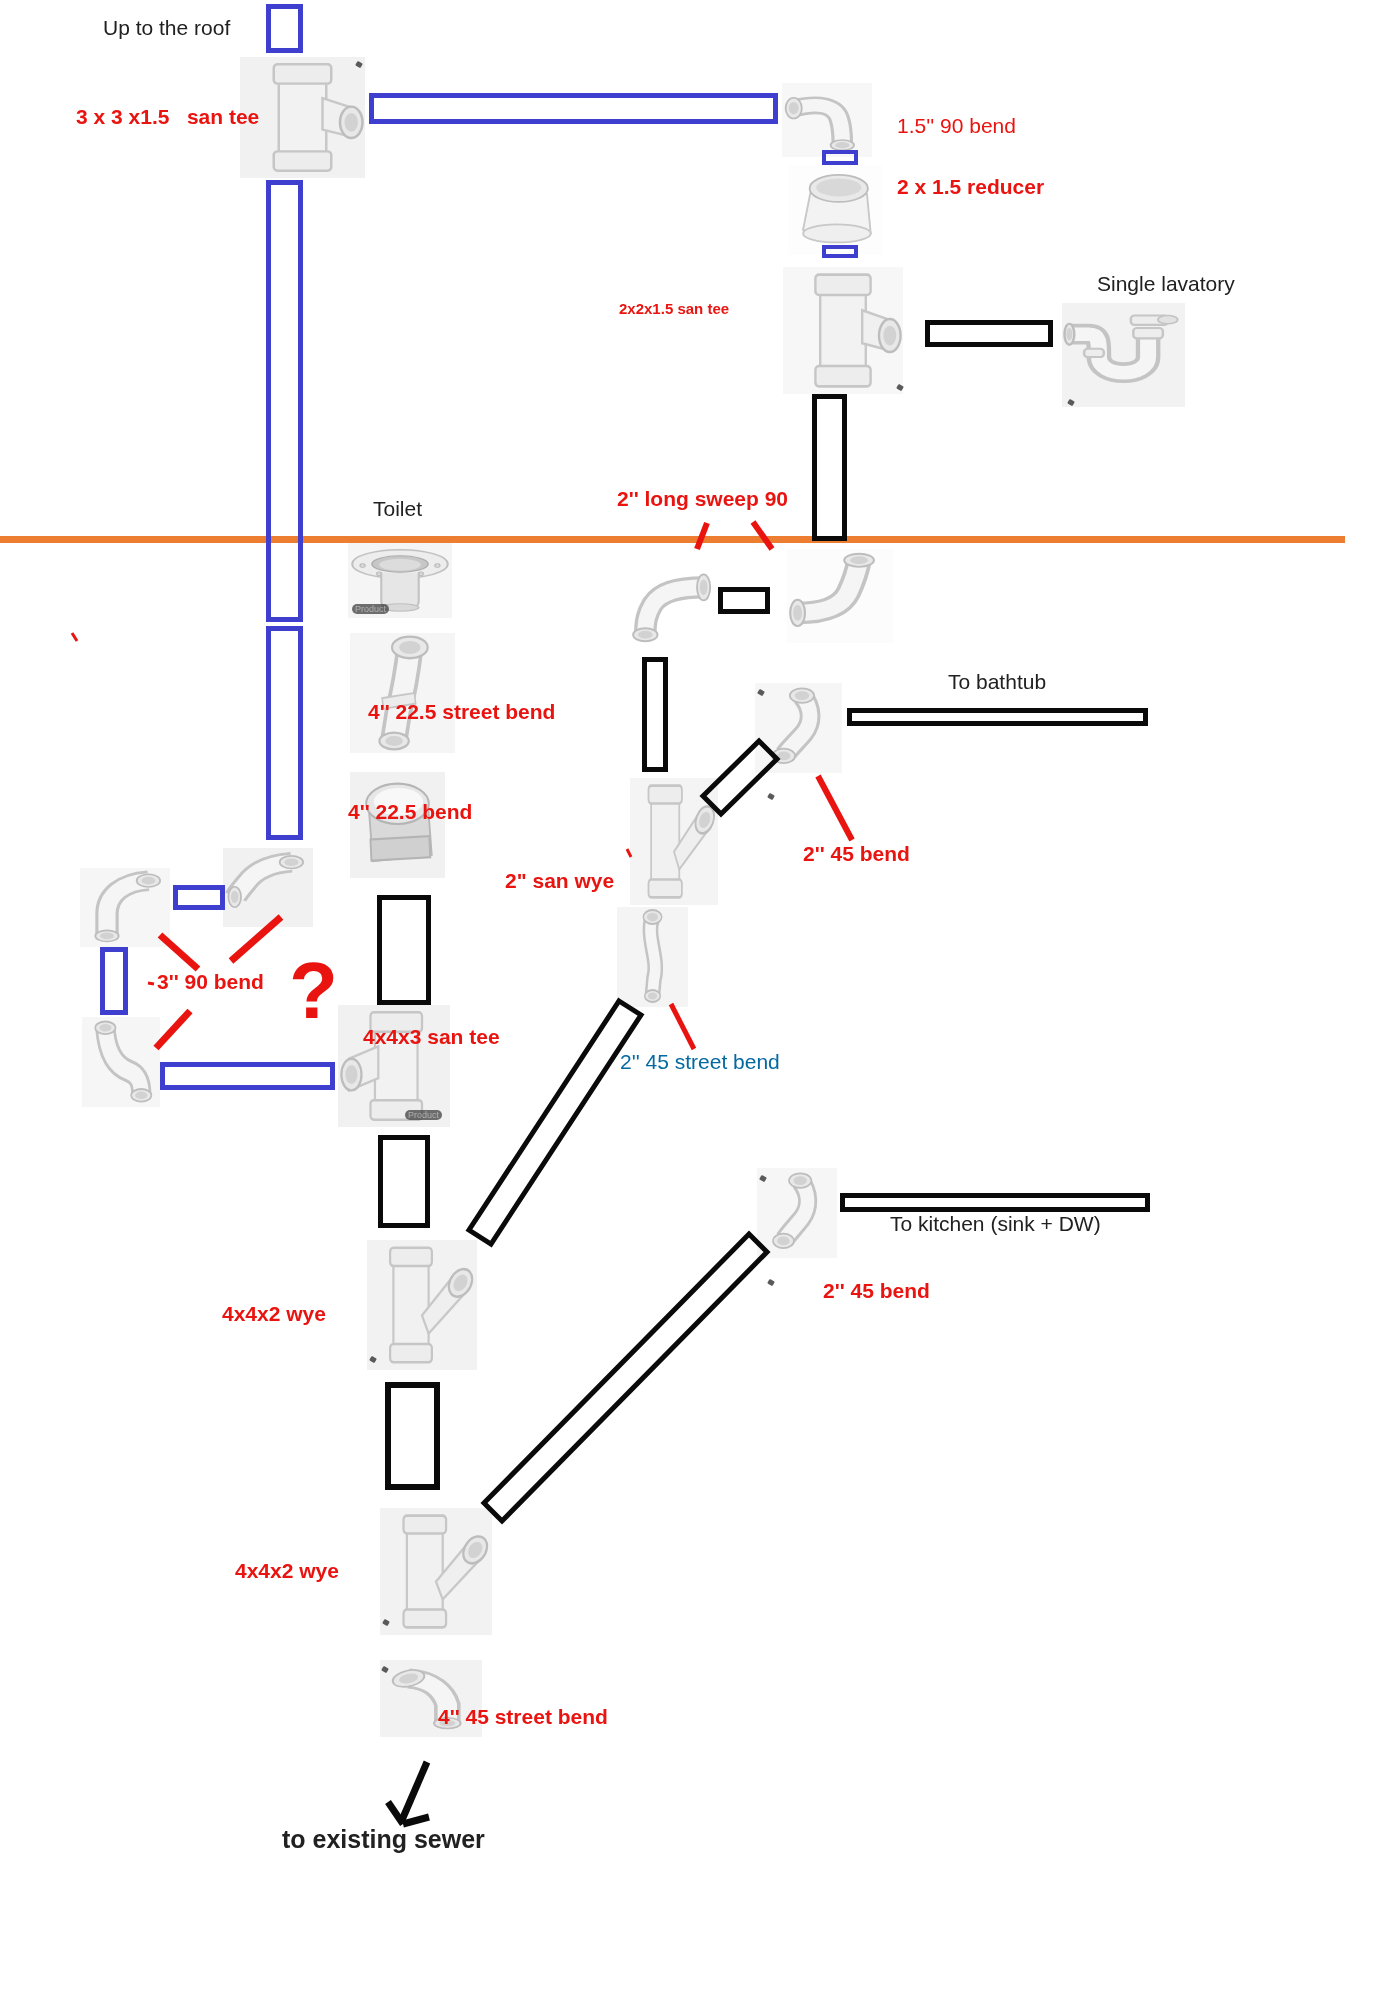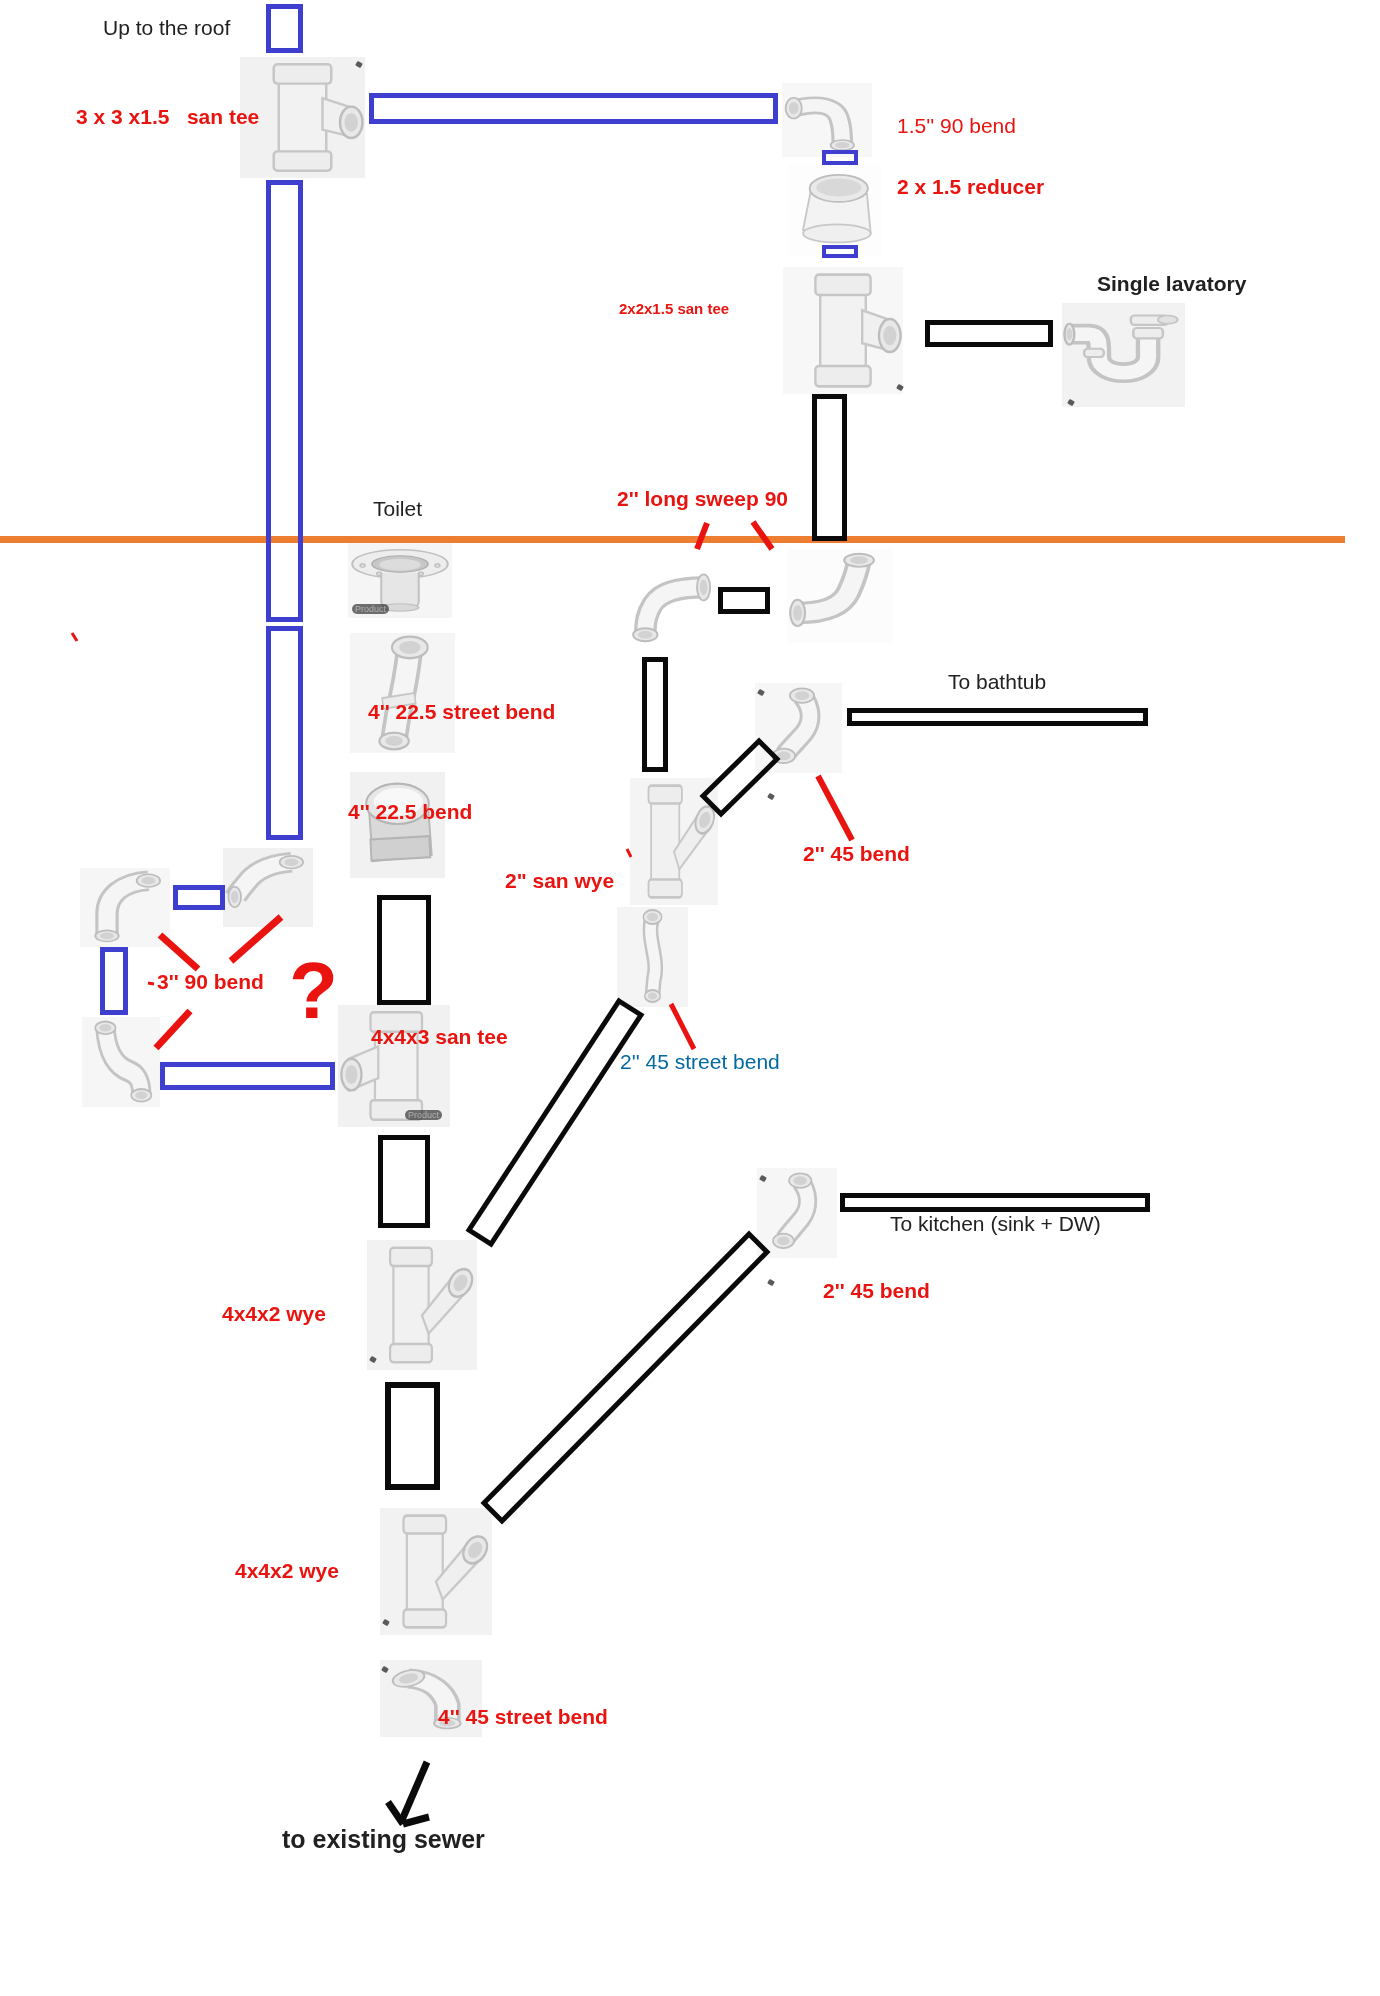--- a/index.html
+++ b/index.html
@@ -341,31 +341,31 @@
       <line x1="427" y1="1762" x2="402" y2="1820" stroke="#0a0a0a" stroke-width="7"></line>
       <line x1="388" y1="1802" x2="403" y2="1824" stroke="#0a0a0a" stroke-width="7"></line>
       <line x1="429" y1="1817" x2="403" y2="1824" stroke="#0a0a0a" stroke-width="7"></line>
     </svg>
   <div id="labels-layer">
       <div class="label lz" style="left: 103px; top: 17px; font-size: 21px; font-weight: normal; color: rgb(33, 33, 33);">Up to the roof</div>
       <div class="label lz" style="left: 76px; top: 106px; font-size: 21px; font-weight: bold; color: rgb(233, 20, 16);">3 x 3 x1.5   san tee</div>
       <div class="label lz" style="left: 897px; top: 115px; font-size: 21px; font-weight: normal; color: rgb(233, 20, 16);">1.5'' 90 bend</div>
       <div class="label lz" style="left: 897px; top: 176px; font-size: 21px; font-weight: bold; color: rgb(233, 20, 16);">2 x 1.5 reducer</div>
       <div class="label lz" style="left: 619px; top: 301px; font-size: 15px; font-weight: bold; color: rgb(233, 20, 16);">2x2x1.5 san tee</div>
-      <div class="label lz" style="left: 1097px; top: 273px; font-size: 21px; font-weight: bold; color: rgb(33, 33, 33);">Single lavatory</div>
+      <div class="label lz" style="left: 1097px; top: 273px; font-size: 21px; font-weight: normal; color: rgb(33, 33, 33);">Single lavatory</div>
       <div class="label lz" style="left: 617px; top: 488px; font-size: 21px; font-weight: bold; color: rgb(233, 20, 16);">2'' long sweep 90</div>
       <div class="label lz" style="left: 373px; top: 498px; font-size: 21px; font-weight: normal; color: rgb(33, 33, 33);">Toilet</div>
       <div class="label lz" style="left: 948px; top: 671px; font-size: 21px; font-weight: normal; color: rgb(33, 33, 33);">To bathtub</div>
       <div class="label lz" style="left: 368px; top: 701px; font-size: 21px; font-weight: bold; color: rgb(233, 20, 16);">4'' 22.5 street bend</div>
       <div class="label lz" style="left: 348px; top: 801px; font-size: 21px; font-weight: bold; color: rgb(233, 20, 16);">4'' 22.5 bend</div>
       <div class="label lz" style="left: 803px; top: 843px; font-size: 21px; font-weight: bold; color: rgb(233, 20, 16);">2'' 45 bend</div>
       <div class="label lz" style="left: 505px; top: 870px; font-size: 21px; font-weight: bold; color: rgb(233, 20, 16);">2" san wye</div>
       <div class="label lz" style="left: 157px; top: 971px; font-size: 21px; font-weight: bold; color: rgb(233, 20, 16);">3'' 90 bend</div>
       <div class="label lz" style="left: 289px; top: 948px; font-size: 80px; font-weight: bold; color: rgb(233, 20, 16);">?</div>
-      <div class="label lz" style="left: 371px; top: 1026px; font-size: 21px; font-weight: bold; color: rgb(233, 20, 16);">4x4x3 san tee</div>
+      <div class="label lz" style="left: 363px; top: 1026px; font-size: 21px; font-weight: bold; color: rgb(233, 20, 16);">4x4x3 san tee</div>
       <div class="label lz" style="left: 620px; top: 1051px; font-size: 21px; font-weight: normal; color: #0369a1;">2'' 45 street bend</div>
       <div class="label lz" style="left: 890px; top: 1213px; font-size: 21px; font-weight: normal; color: rgb(33, 33, 33);">To kitchen (sink + DW)</div>
       <div class="label lz" style="left: 823px; top: 1280px; font-size: 21px; font-weight: bold; color: rgb(233, 20, 16);">2'' 45 bend</div>
       <div class="label lz" style="left: 222px; top: 1303px; font-size: 21px; font-weight: bold; color: rgb(233, 20, 16);">4x4x2 wye</div>
       <div class="label lz" style="left: 235px; top: 1560px; font-size: 21px; font-weight: bold; color: rgb(233, 20, 16);">4x4x2 wye</div>
       <div class="label lz" style="left: 438px; top: 1706px; font-size: 21px; font-weight: bold; color: rgb(233, 20, 16);">4'' 45 street bend</div>
       <div class="label lz" style="left: 282px; top: 1826px; font-size: 25px; font-weight: bold; color: rgb(33, 33, 33);">to existing sewer</div>
     </div>
 </div>
 

